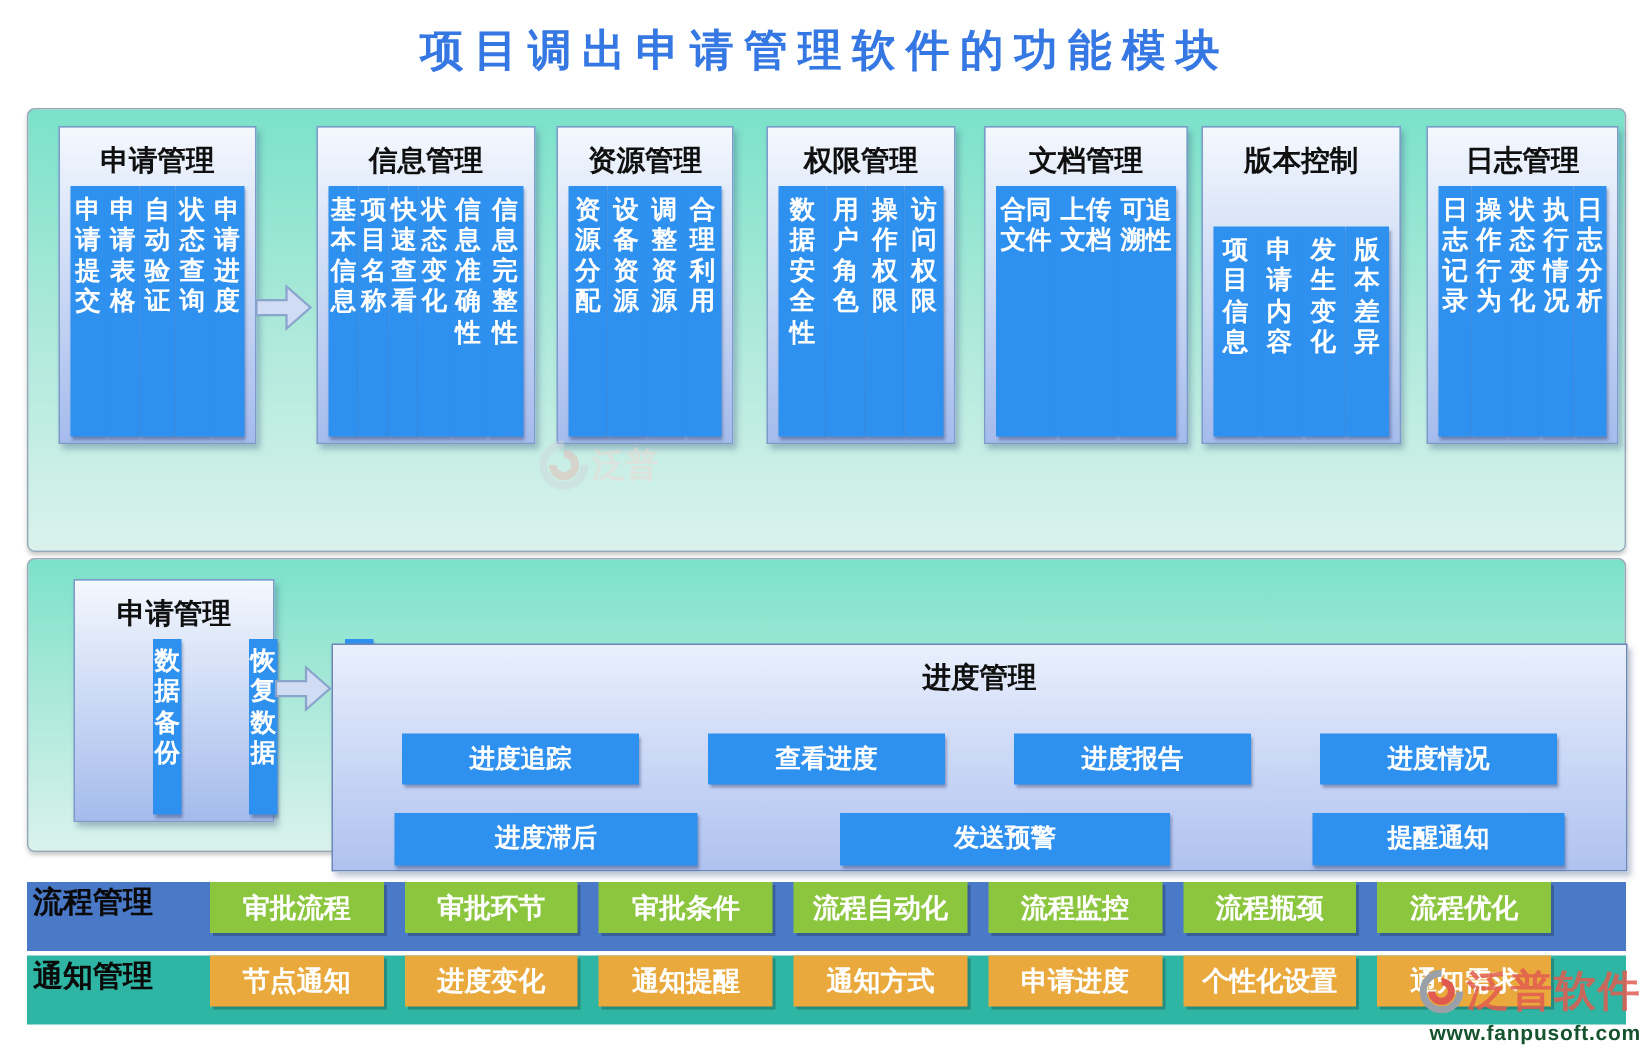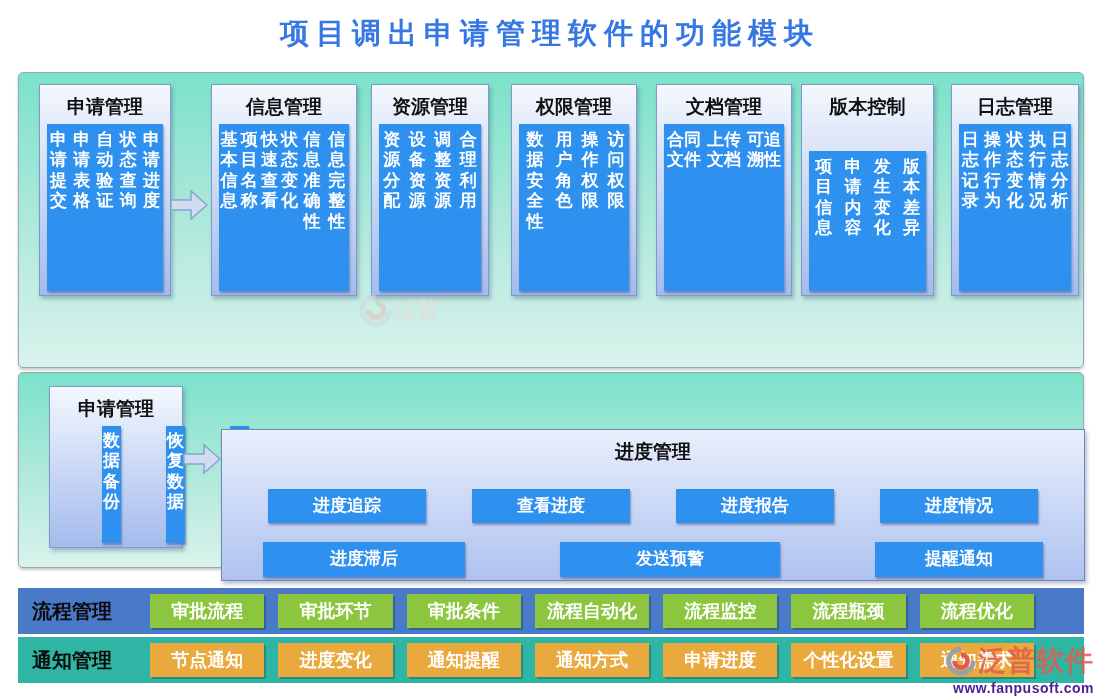--- a/index.html
+++ b/index.html
@@ -64,21 +64,21 @@
   }
   .progress-title { text-align:center; font-size:19px; font-weight:bold; color:#101010; margin-top:9px; }
   .progress-row1 { display:flex; justify-content:space-evenly; margin-top:24px; }
   .progress-row1 .btn-blue { width:158px; padding:7px 0; }
   .progress-row2 { display:flex; justify-content:space-between; margin-top:19px; padding:0 41px; }
   .progress-row2 .btn-blue { padding:7px 0; }
   .pw1 { width:202px; } .pw2 { width:220px; } .pw3 { width:168px; }
   
   .bar {
     position:absolute; left:18px; width:1066px; height:46px;
-    display:flex; align-items:center; padding-left:14px;
+    display:flex; align-items:flex-start; padding-left:4px;
   }
   .bar-flow   { top:588px; background:#4A79C8; }
   .bar-notify { top:637px; background:#2FB5A3; }
   .bar-label  { width:104px; font-size:20px; font-weight:bold; color:#0a0a0a; flex:0 0 auto; }
   .bar-items  { flex:1; display:flex; padding-right:50px; }
   .bar-btn {
     flex:1; margin-left:14px; height:34px; line-height:34px; text-align:center;
     color:#fff; font-weight:bold; font-size:18px;
     box-shadow:2px 2px 0 rgba(0,0,0,.22);
   }
@@ -88,21 +88,21 @@
   .center-watermark {
     position:absolute; left:340px; top:220px; display:flex; align-items:center;
     opacity:.45; pointer-events:none;
   }
   .center-watermark .wm-text { font-size:22px; font-weight:bold; color:#f3d5d2; }
   .corner-watermark {
     position:absolute; right:6px; bottom:4px; text-align:right; pointer-events:none;
   }
   .corner-row { display:flex; align-items:center; justify-content:flex-end; }
   .wm-brand { font-size:28px; font-weight:bold; color:rgba(224,92,80,.85); letter-spacing:1px; }
-  .wm-url   { font-size:14px; font-weight:bold; color:#4c1d95; letter-spacing:.5px; }
+  .wm-url   { font-size:14px; font-weight:bold; color:#14532d; letter-spacing:.5px; }
   .logo-swirl { margin-right:2px; }
 </style>
 </head>
 <body>
 
 <div class="canvas">
 
   <div class="page-title">项目调出申请管理软件的功能模块</div>
 
   <div class="teal-section section-top">

